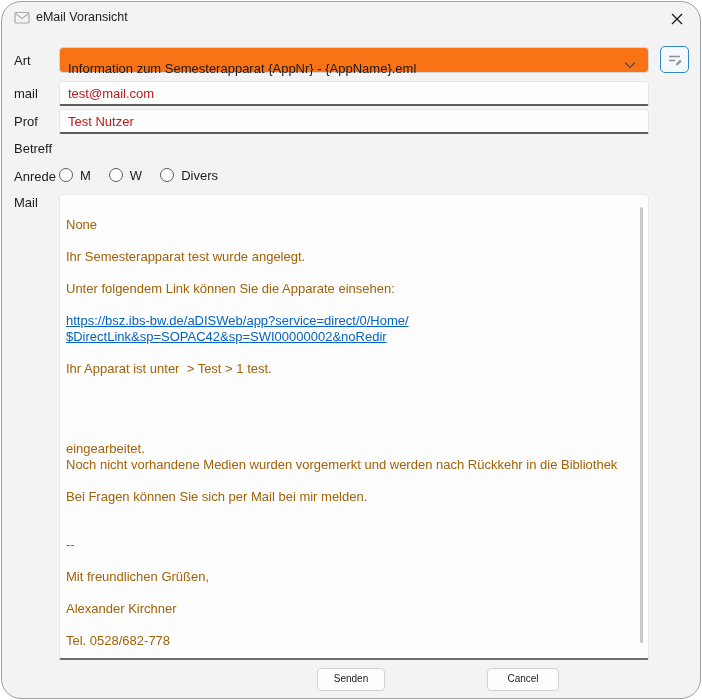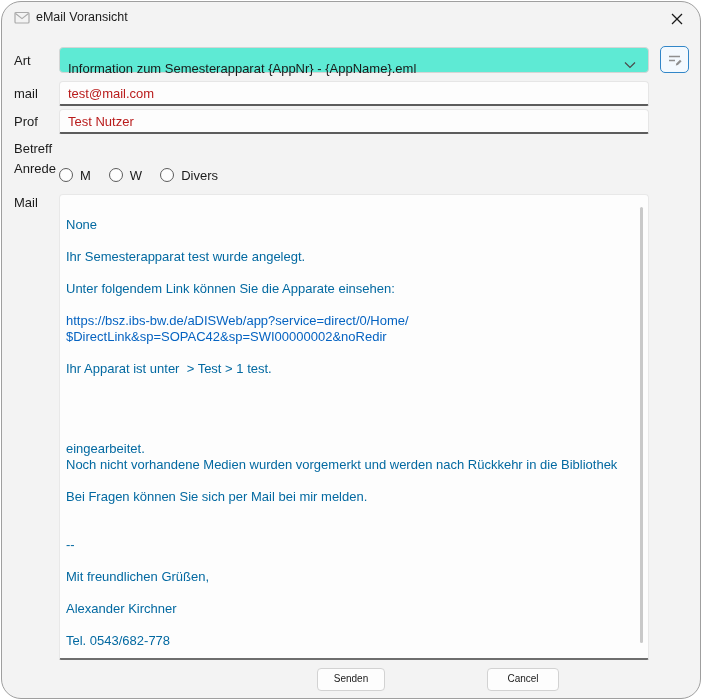--- a/index.html
+++ b/index.html
@@ -11,21 +11,21 @@
   
   .titlebar{position:absolute;left:0;top:0;width:100%;height:32px;}
   .title-icon{position:absolute;left:12px;top:9px;width:16px;height:14px;}
   .title-text{position:absolute;left:34px;top:8px;font-size:12.5px;color:#1b1b1b;}
   .close-btn{position:absolute;right:10px;top:6px;width:26px;height:22px;
     display:flex;align-items:center;justify-content:center;cursor:pointer;border-radius:4px;}
   
   .field-label{position:absolute;left:12px;font-size:13px;color:#1b1b1b;}
   .combo{
     position:absolute;left:57px;top:45px;width:590px;height:26px;box-sizing:border-box;
-    background:#5eead4;border:1px solid #d5d5d5;border-radius:4px;cursor:default;
+    background:#f97316;border:1px solid #d5d5d5;border-radius:4px;cursor:default;
     display:flex;align-items:center;padding:16px 30px 0 8px;font-size:13px;
   }
   .combo .combo-value{white-space:nowrap;overflow:hidden;}
   .combo .chev{position:absolute;right:12px;top:9px;}
   .edit-btn{
     position:absolute;left:658px;top:44px;width:29px;height:27px;box-sizing:border-box;
     background:#f3f9fe;border:1px solid #3186c8;border-radius:5px;cursor:pointer;
     display:flex;align-items:center;justify-content:center;
   }
   .textfield{
@@ -40,22 +40,22 @@
   .radio-circle{width:14px;height:14px;border:1px solid #5c5c5c;border-radius:50%;
     background:#fdfdfd;margin-right:7px;box-sizing:border-box;}
   .radio-label{font-size:13px;color:#1b1b1b;}
   
   .mail-area{
     position:absolute;left:57px;top:192px;width:590px;height:466px;box-sizing:border-box;
     background:#fdfdfd;border:1px solid #e8e8e8;border-bottom:2px solid #6e6e6e;
     border-radius:4px 4px 2px 2px;overflow:hidden;
   }
   .mail-content{position:absolute;left:6px;top:22px;right:14px;}
-  .mail-line{font-size:13px;line-height:16px;height:16px;white-space:pre;color:#0369a1;}
-  .mail-line.link{color:#0563c1;cursor:pointer;}
+  .mail-line{font-size:13px;line-height:16px;height:16px;white-space:pre;color:#a16207;}
+  .mail-line.link{color:#0563c1;text-decoration:underline;cursor:pointer;}
   .v-scrollbar{position:absolute;right:5px;top:12px;width:3px;height:436px;
     background:#c9c9c9;border-radius:2px;}
   
   .btn{
     position:absolute;top:666px;height:23px;box-sizing:border-box;
     background:#fdfdfd;border:1px solid #d2d2d2;border-radius:4px;
     font-size:10px;color:#1a1a1a;text-align:center;line-height:20px;cursor:pointer;
     font-family:"Liberation Sans","DejaVu Sans",sans-serif;
   }
   .btn-send{left:315px;width:68px;}
@@ -100,21 +100,21 @@
   </div>
 
   <div class="field-label" style="top:84px;">mail</div>
   <input class="textfield" style="top: 79px;" type="text" value="test@mail.com">
 
   <div class="field-label" style="top:112px;">Prof</div>
   <input class="textfield" style="top: 107px;" type="text" value="Test Nutzer">
 
   <div class="field-label" style="top:139px;">Betreff</div>
 
-  <div class="field-label" style="top:159px;">Anrede</div>
+  <div class="field-label" style="top:167px;">Anrede</div>
   <div class="radio-group">
       <span class="radio-opt">
         <span class="radio-circle"></span>
         <span class="radio-label">M</span>
       </span>
       <span class="radio-opt">
         <span class="radio-circle"></span>
         <span class="radio-label">W</span>
       </span>
       <span class="radio-opt">
@@ -145,21 +145,21 @@
         <div class="mail-line">&nbsp;</div>
         <div class="mail-line">Bei Fragen können Sie sich per Mail bei mir melden.</div>
         <div class="mail-line">&nbsp;</div>
         <div class="mail-line">&nbsp;</div>
         <div class="mail-line">--</div>
         <div class="mail-line">&nbsp;</div>
         <div class="mail-line">Mit freundlichen Grüßen,</div>
         <div class="mail-line">&nbsp;</div>
         <div class="mail-line">Alexander Kirchner</div>
         <div class="mail-line">&nbsp;</div>
-        <div class="mail-line">Tel. 0543/682-778</div>
+        <div class="mail-line">Tel. 0528/682-778</div>
       </div>
     <div class="v-scrollbar"></div>
   </div>
 
   <div class="btn btn-send">Senden</div>
   <div class="btn btn-cancel">Cancel</div>
 
 </div>
 
 </body></html>

